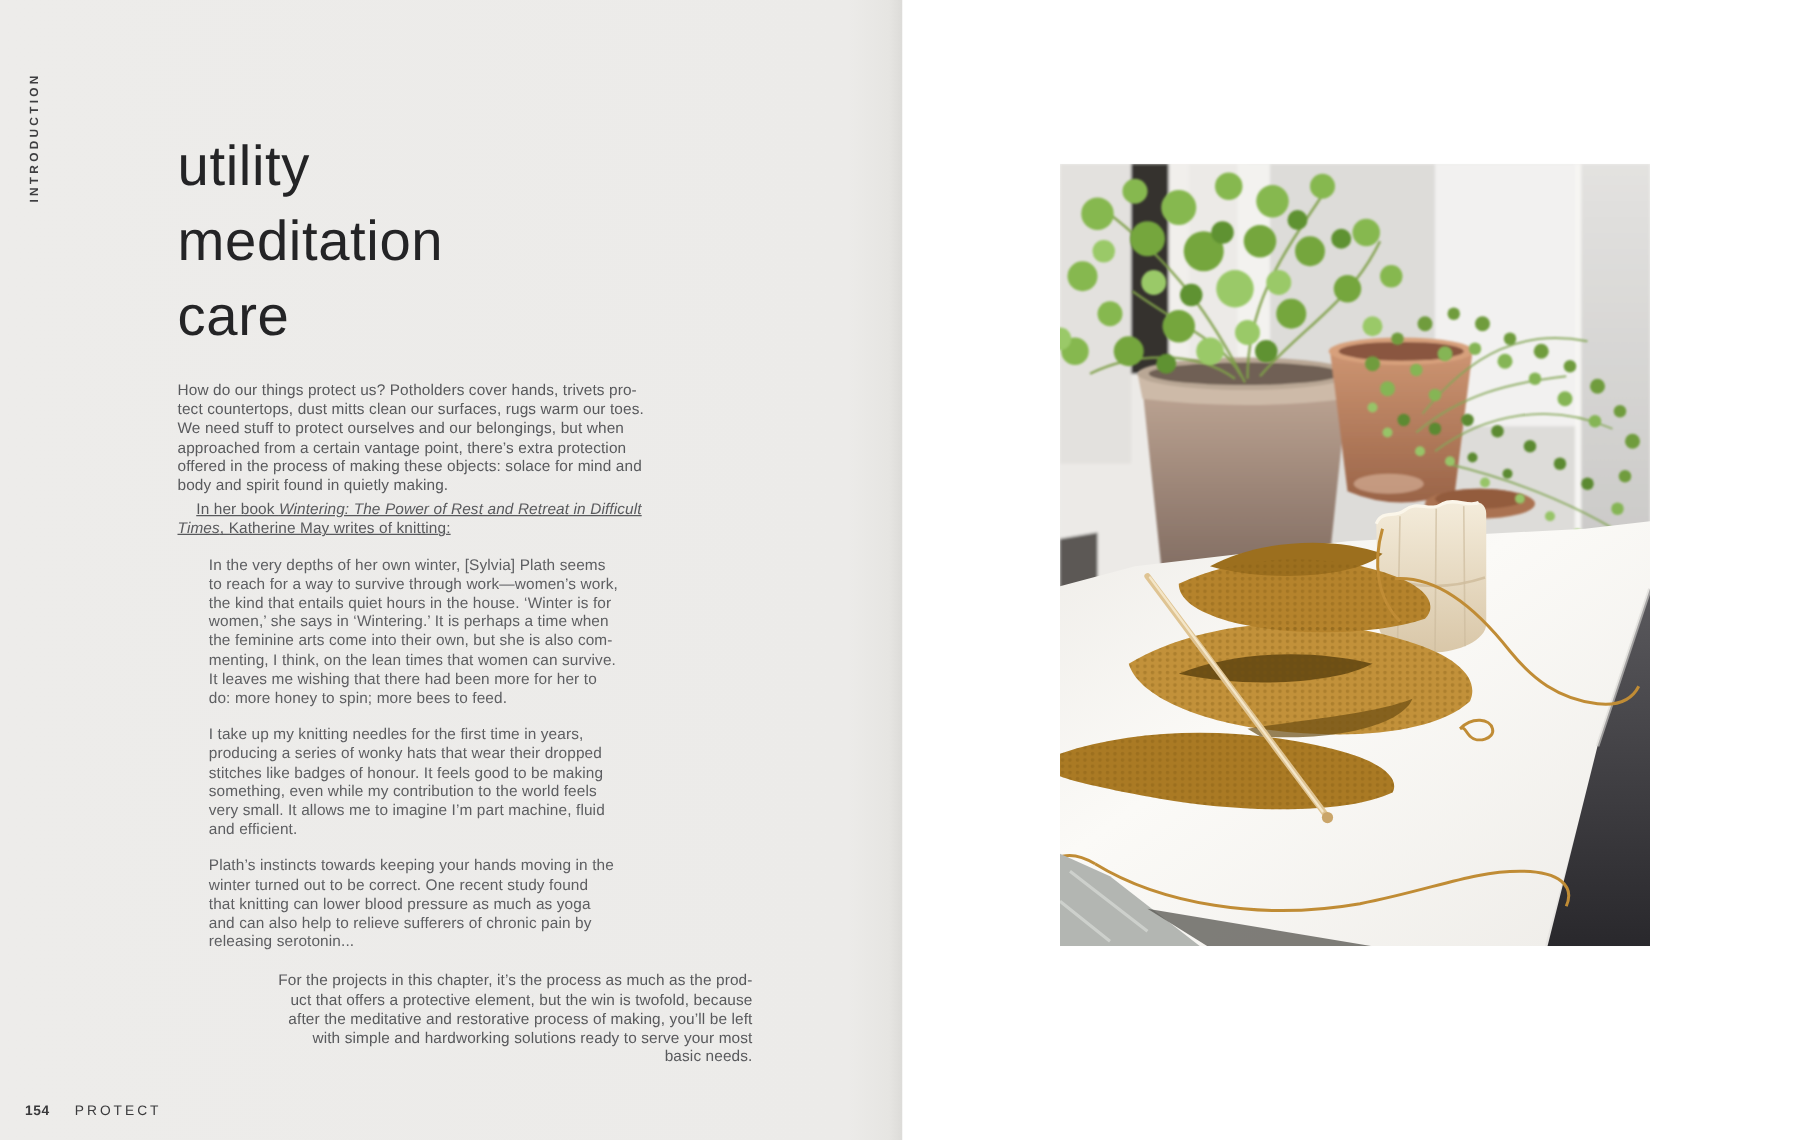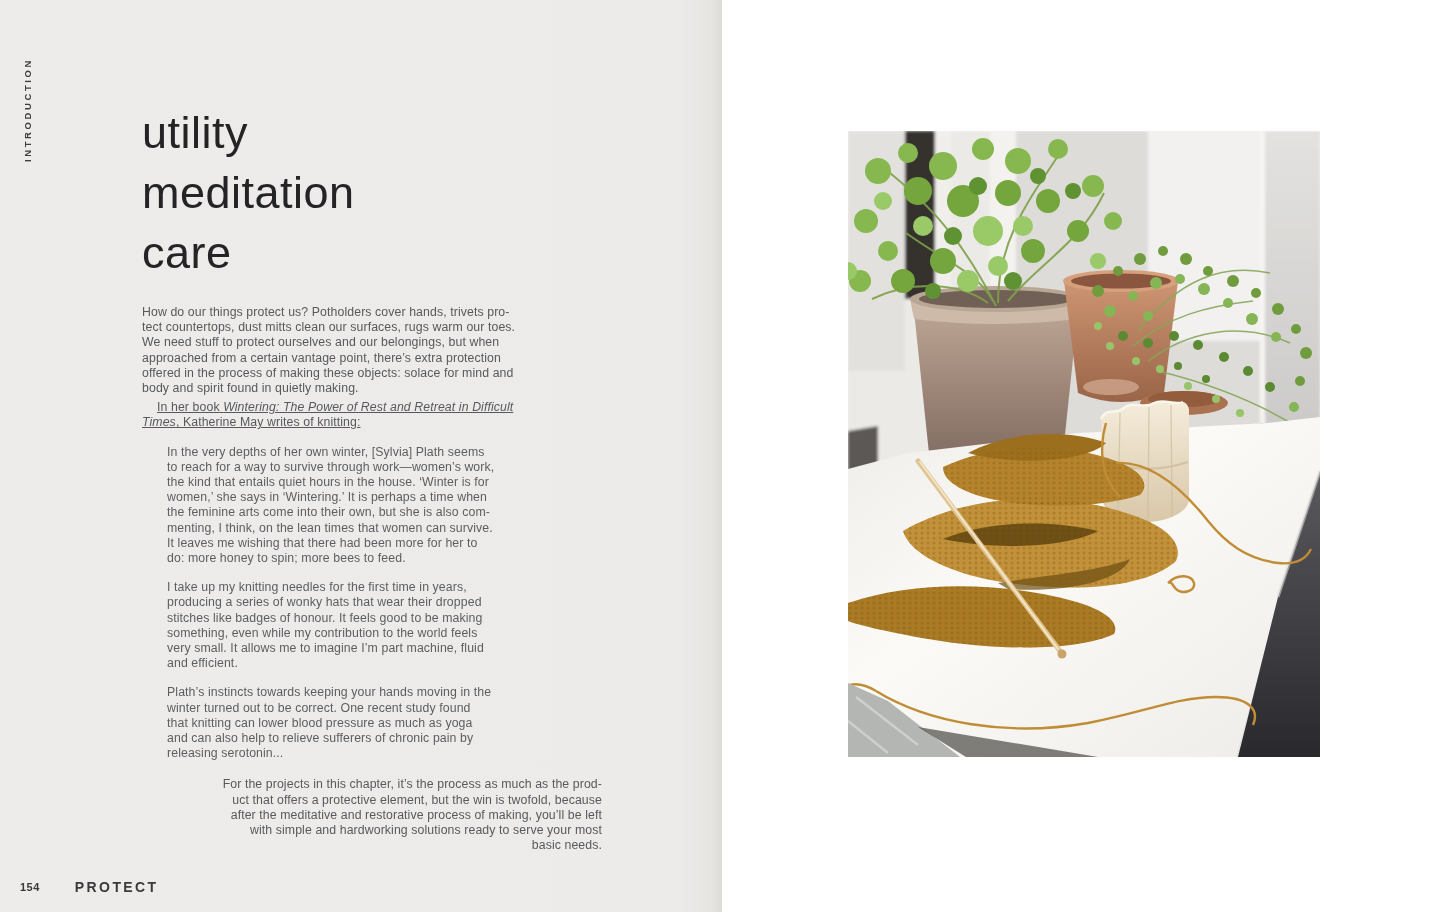--- a/index.html
+++ b/index.html
@@ -41,21 +41,21 @@
   blockquote.quote{
     margin:14px 0 0 25px;padding:0;
     color:#5d5e61;font-size:12.3px;line-height:15.2px;
     white-space:pre;letter-spacing:.1px;
   }
   .closing{margin-top:16px;text-align:right;}
   .page-footer{
     position:absolute;left:20px;bottom:17px;display:flex;align-items:center;
   }
   .pagenum{font-size:11px;font-weight:700;color:#3a3a3c;letter-spacing:.5px;}
-  .chapter{margin-left:35px;font-size:14px;font-weight:700;letter-spacing:2.4px;color:#3a3a3c;}
+  .chapter{margin-left:20px;font-size:11px;font-weight:400;letter-spacing:2.4px;color:#3a3a3c;}
   .photo{
     position:absolute;left:126px;top:131px;width:472px;height:626px;overflow:hidden;
   }
   .photo svg{display:block;}
 </style>
 </head>
 <body>
 
 <div class="spread">
 

